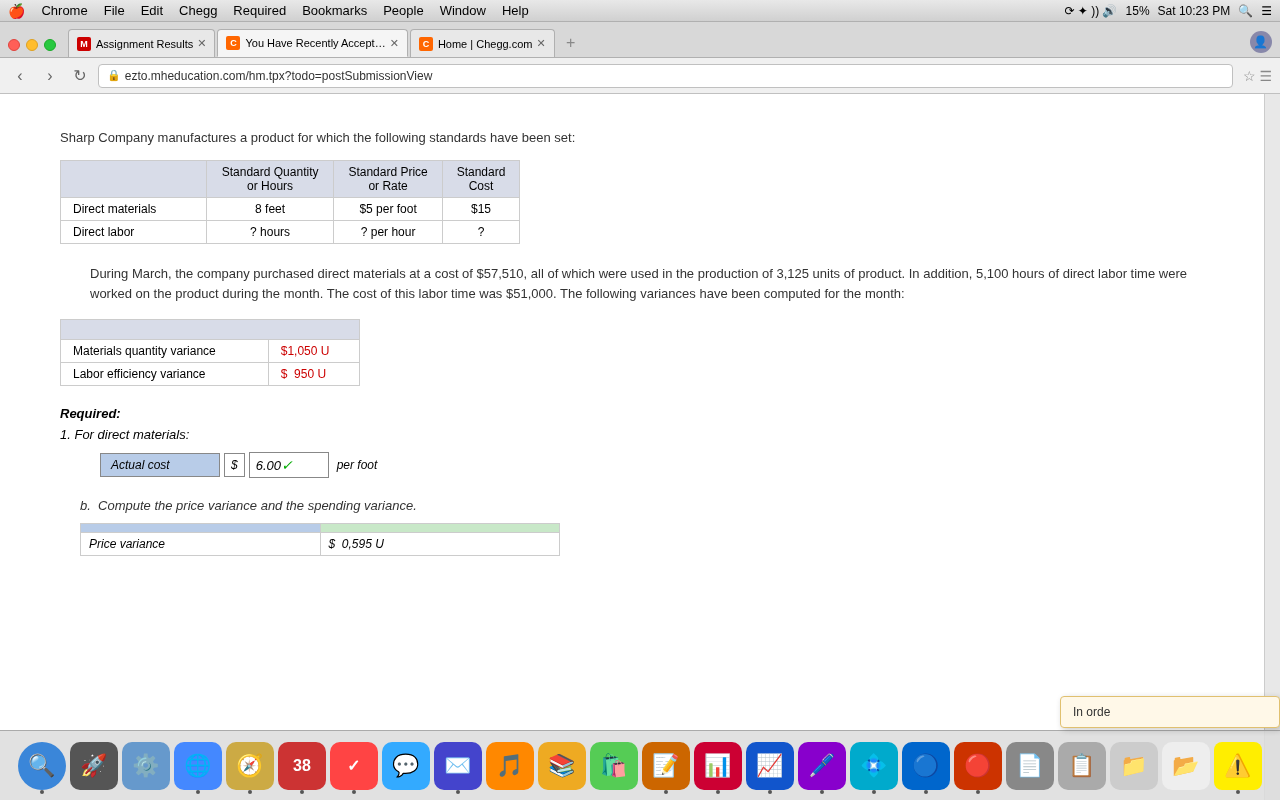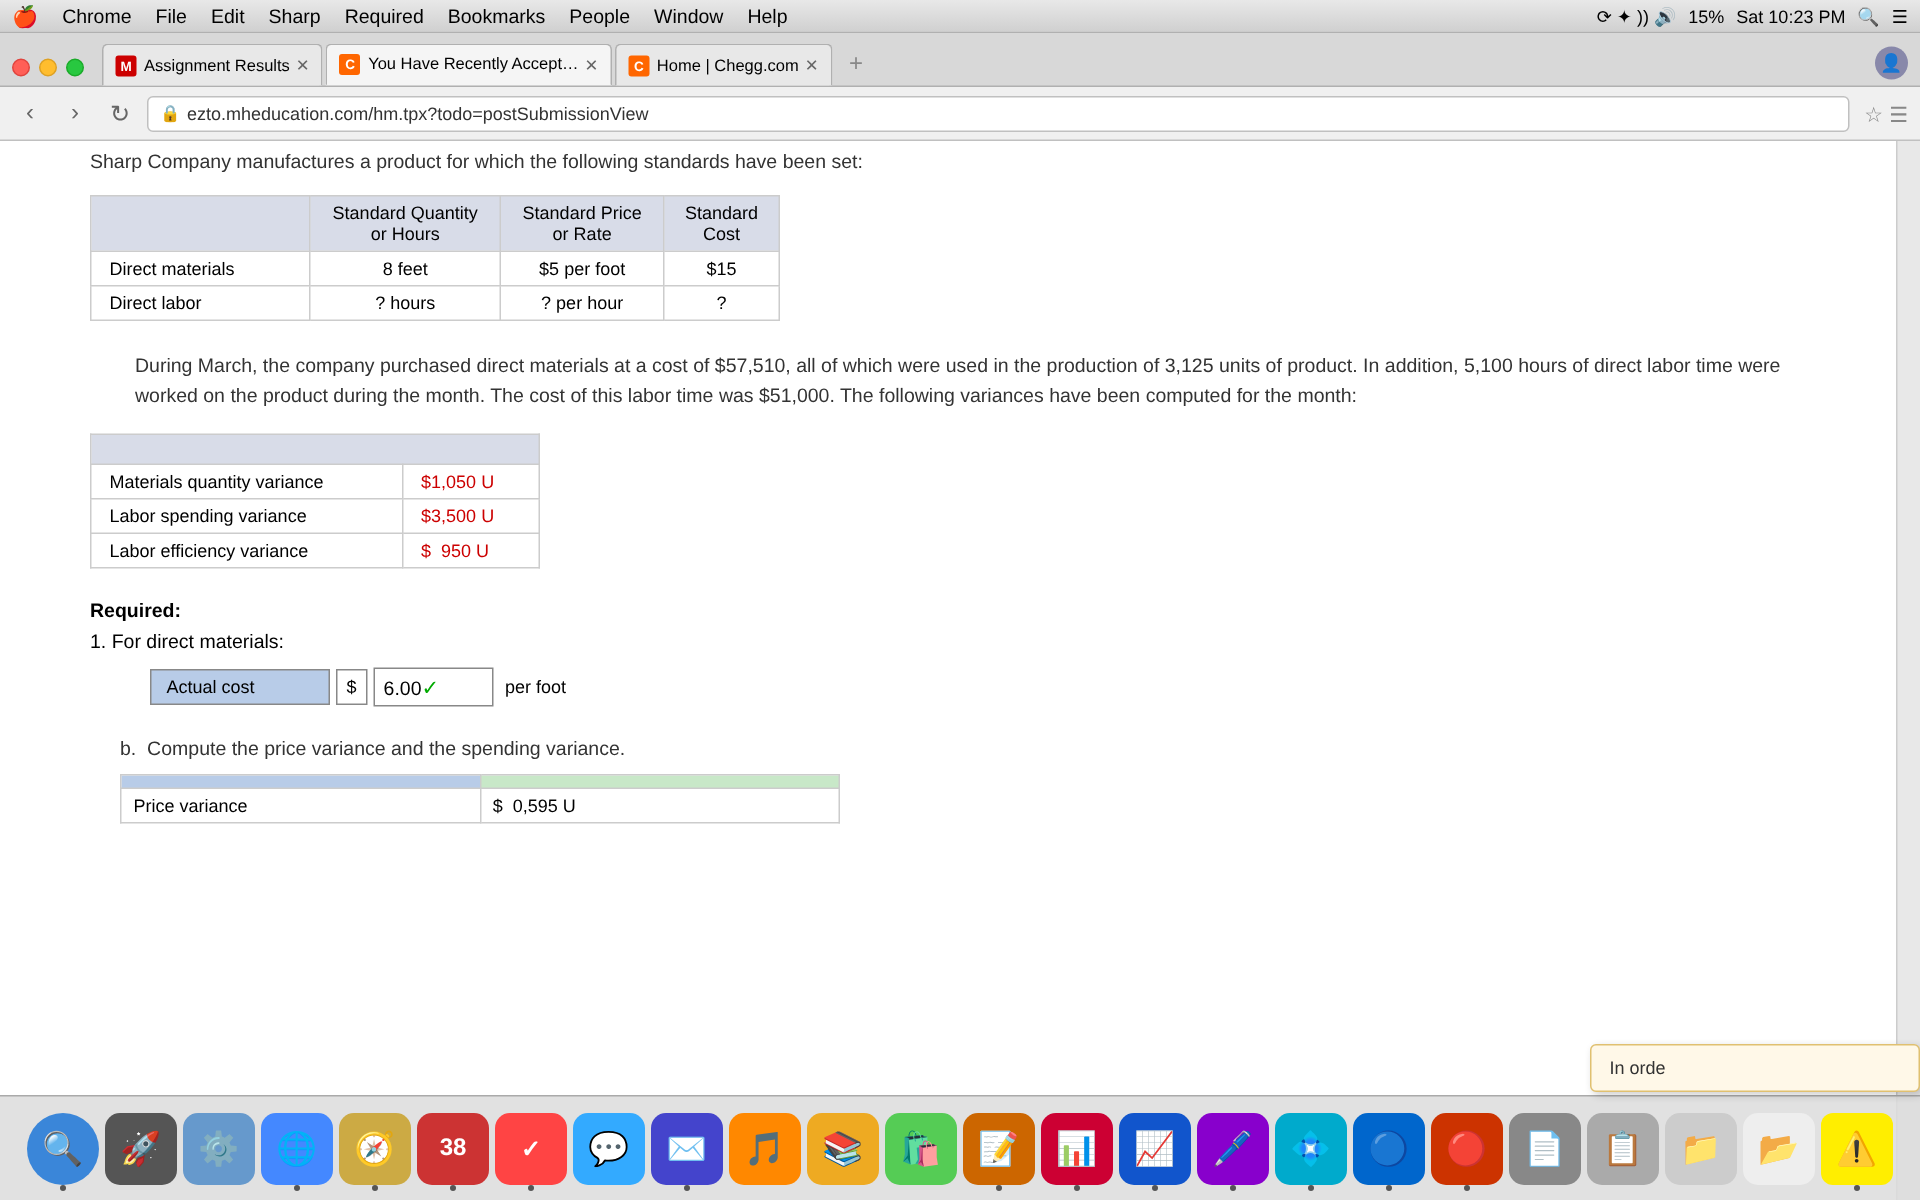--- a/index.html
+++ b/index.html
@@ -120,21 +120,21 @@
       display: flex;
       align-items: center;
     }
     .address-bar .lock-icon { color: #888; margin-right: 4px; font-size: 11px; }
     .address-text { font-size: 12px; }
     .toolbar-right { display: flex; gap: 4px; margin-left: 4px; }
     .toolbar-btn { background: none; border: none; font-size: 14px; color: #888; cursor: pointer; }
 
     
     .page-content {
-      margin-top: 78px;
+      margin-top: 108px;
       padding: 20px 40px 40px 60px;
       background: #fff;
       max-width: 1260px;
     }
 
     .problem-text { font-size: 13px; color: #333; margin-bottom: 12px; line-height: 1.5; }
 
     .standards-table {
       border-collapse: collapse;
       margin-bottom: 20px;
@@ -161,21 +161,21 @@
       margin-bottom: 20px;
     }
     .variances-table td {
       border: 1px solid #ccc;
       padding: 4px 12px;
       font-size: 12px;
     }
     .variances-table td:last-child { color: #c00; }
     .variances-header { background: #d8dce8; height: 20px; }
 
-    .required-section { margin-top: 20px; }
+    .required-section { margin-top: 20px; font-style: italic; }
     .required-label { font-weight: bold; font-size: 13px; margin-bottom: 6px; }
     .req-item { font-size: 13px; margin-bottom: 6px; }
     .sub-item { padding-left: 20px; margin-bottom: 8px; }
     .sub-label { font-size: 13px; color: #333; margin-bottom: 6px; }
     .instruction-red { color: #cc0000; font-weight: bold; font-size: 13px; }
 
     .answer-row {
       display: flex;
       align-items: center;
       gap: 4px;
@@ -280,21 +280,21 @@
     }
   </style>
 </head>
 <body>
 
 <div class="menu-bar">
   <span class="apple-logo">🍎</span>
   <span class="menu-item bold">Chrome</span>
   <span class="menu-item">File</span>
   <span class="menu-item">Edit</span>
-  <span class="menu-item">Sharp</span>
+  <span class="menu-item">Chegg</span>
   <span class="menu-item">Required</span>
   <span class="menu-item">Bookmarks</span>
   <span class="menu-item">People</span>
   <span class="menu-item">Window</span>
   <span class="menu-item">Help</span>
   <div class="menu-bar-right">
     <span>⟳ ✦ )) 🔊</span>
     <span>15%</span>
     <span>Sat 10:23 PM</span>
     <span>🔍</span>
@@ -380,24 +380,20 @@
       <tr>
         <td colspan="2" class="variances-header" style="border:1px solid #ccc;"></td>
       </tr>
     </thead>
     <tbody>
       <tr>
         <td>Materials quantity variance</td>
         <td>$1,050 <span style="color:#c00;">U</span></td>
       </tr>
       <tr>
-        <td>Labor spending variance</td>
-        <td>$3,500 <span style="color:#c00;">U</span></td>
-      </tr>
-      <tr>
         <td>Labor efficiency variance</td>
         <td>$&nbsp;&nbsp;950 <span style="color:#c00;">U</span></td>
       </tr>
     </tbody>
   </table>
 
   <div class="required-section">
     <div class="required-label">Required:</div>
     <div class="req-item">1. For direct materials:</div>
 

